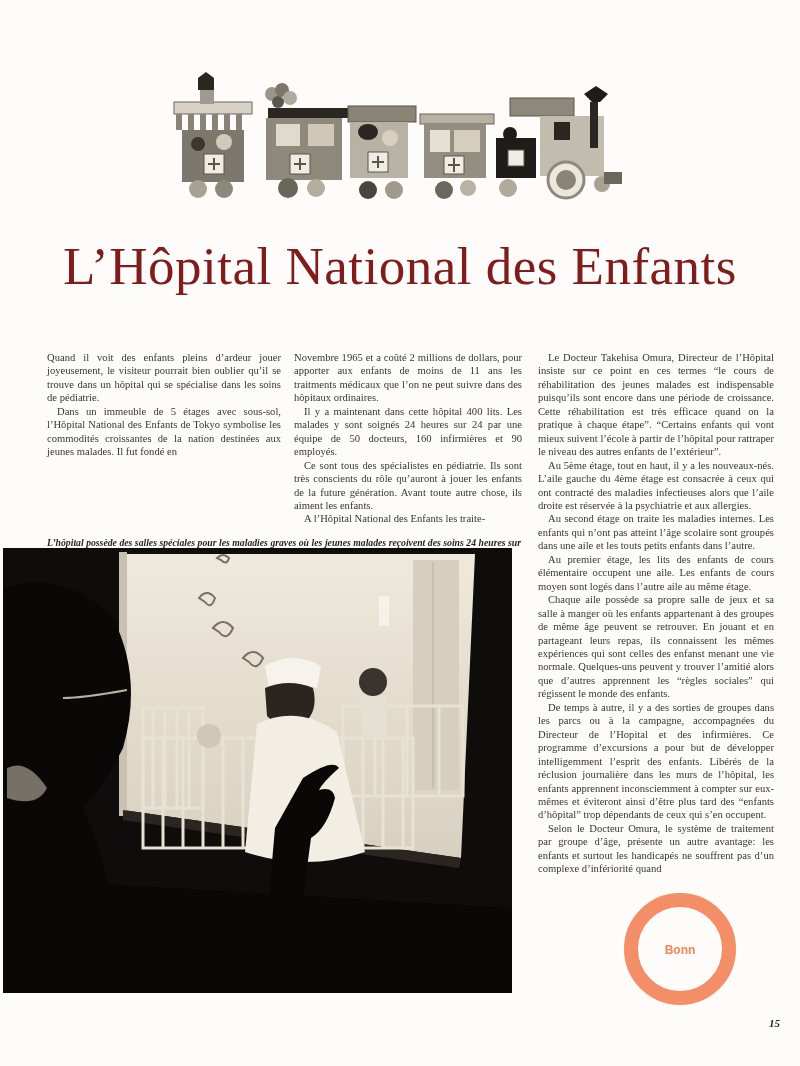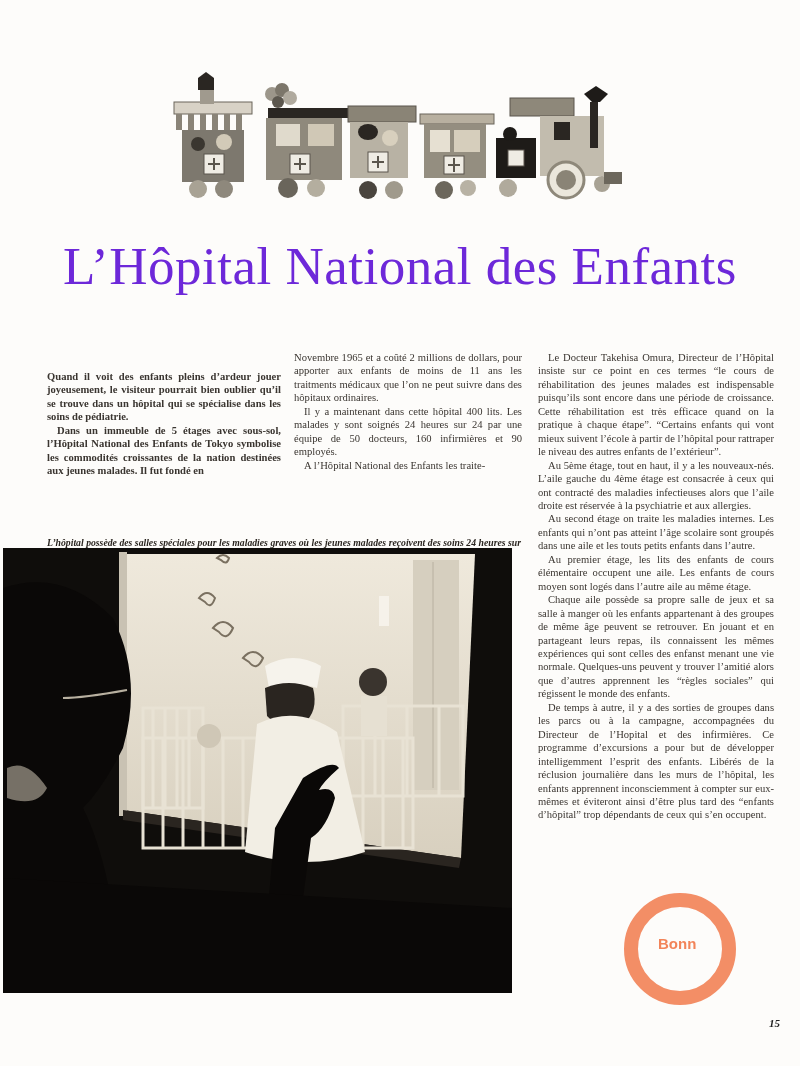--- a/index.html
+++ b/index.html
@@ -4,30 +4,30 @@
   <style>
     * { box-sizing: border-box; margin: 0; padding: 0; }
     html, body { width: 800px; height: 1066px; background: #fdfcfa; overflow: hidden; }
     body { position: relative; font-family: "Liberation Serif", "DejaVu Serif", serif; color: #2a2622; }
 
     .illustration { position: absolute; left: 168px; top: 72px; width: 460px; height: 128px; }
 
     .title {
       position: absolute; left: 0; top: 236px; width: 800px; text-align: center;
       font-family: "Liberation Serif", serif; font-size: 53px; letter-spacing: 0.5px;
-      color: #6d28d9; font-weight: normal;
+      color: #7f1d1d; font-weight: normal;
     }
 
     .col {
       position: absolute; font-size: 10.6px; line-height: 13.45px; text-align: justify;
       color: #3a3530;
     }
     .col p { text-indent: 10px; }
     .col p.first { text-indent: 0; }
-    .col1 { left: 47px; top: 370px; width: 234px; font-weight: bold; }
+    .col1 { left: 47px; top: 351px; width: 234px; }
     .col2 { left: 294px; top: 351px; width: 228px; }
     .col3 { left: 538px; top: 351px; width: 236px; }
 
     .caption {
       position: absolute; left: 47px; top: 511px; width: 474px;
       font-size: 9.7px; line-height: 12px; font-style: italic; font-weight: bold;
       text-align: justify; color: #2a2520; margin-top: 26px;
     }
 
     .photo {
@@ -39,22 +39,22 @@
       position: absolute; left: 769px; top: 1017px; font-size: 11px;
       font-weight: bold; font-style: italic; color: #222;
     }
 
     .watermark {
       position: absolute; left: 624px; top: 893px; width: 112px; height: 112px;
       border-radius: 50%; border: 14px solid rgba(240,110,60,0.78);
       pointer-events: none;
     }
     .watermark-text {
-      position: absolute; left: 20px; top: 28px; width: 44px; text-align: left;
-      font-family: "Liberation Sans", sans-serif; font-size: 15px; font-weight: bold;
+      position: absolute; left: 20px; top: 36px; width: 44px; text-align: center;
+      font-family: "Liberation Sans", sans-serif; font-size: 12px; font-weight: bold;
       color: rgba(240,110,60,0.85);
     }
   </style>
 </head>
 <body>
 
 <div class="illustration">
   <svg width="460" height="128" viewBox="0 0 460 128" xmlns="http://www.w3.org/2000/svg">
 
     <g>
@@ -137,30 +137,32 @@
 <h1 class="title">L’Hôpital National des Enfants</h1>
 
 <div class="col col1">
   <p class="first">Quand il voit des enfants pleins d’ardeur jouer joyeusement, le visiteur pourrait bien oublier qu’il se trouve dans un hôpital qui se spécialise dans les soins de pédiatrie.</p>
   <p>Dans un immeuble de 5 étages avec sous-sol, l’Hôpital National des Enfants de Tokyo symbolise les commodités croissantes de la nation destinées aux jeunes malades. Il fut fondé en</p>
 </div>
 
 <div class="col col2">
   <p class="first">Novembre 1965 et a coûté 2 millions de dollars, pour apporter aux enfants de moins de 11 ans les traitments médicaux que l’on ne peut suivre dans des hôpitaux ordinaires.</p>
   <p>Il y a maintenant dans cette hôpital 400 lits. Les malades y sont soignés 24 heures sur 24 par une équipe de 50 docteurs, 160 infirmières et 90 employés.</p>
+  <p>Ce sont tous des spécialistes en pédiatrie. Ils sont très conscients du rôle qu’auront à jouer les enfants de la future génération. Avant toute autre chose, ils aiment les enfants.</p>
   <p>A l’Hôpital National des Enfants les traite-</p>
 </div>
 
 <div class="col col3">
   <p>Le Docteur Takehisa Omura, Directeur de l’Hôpital insiste sur ce point en ces termes “le cours de réhabilitation des jeunes malades est indispensable puisqu’ils sont encore dans une période de croissance. Cette réhabilitation est très efficace quand on la pratique à chaque étape”. “Certains enfants qui vont mieux suivent l’école à partir de l’hôpital pour rattraper le niveau des autres enfants de l’extérieur”.</p>
   <p>Au 5ème étage, tout en haut, il y a les nouveaux-nés. L’aile gauche du 4ème étage est consacrée à ceux qui ont contracté des maladies infectieuses alors que l’aile droite est réservée à la psychiatrie et aux allergies.</p>
   <p>Au second étage on traite les maladies internes. Les enfants qui n’ont pas atteint l’âge scolaire sont groupés dans une aile et les touts petits enfants dans l’autre.</p>
   <p>Au premier étage, les lits des enfants de cours élémentaire occupent une aile. Les enfants de cours moyen sont logés dans l’autre aile au même étage.</p>
   <p>Chaque aile possède sa propre salle de jeux et sa salle à manger où les enfants appartenant à des groupes de même âge peuvent se retrouver. En jouant et en partageant leurs repas, ils connaissent les mêmes expériences qui sont celles des enfanst menant une vie normale. Quelques-uns peuvent y trouver l’amitié alors que d’autres apprennent les “règles sociales” qui régissent le monde des enfants.</p>
   <p>De temps à autre, il y a des sorties de groupes dans les parcs ou à la campagne, accompagnées du Directeur de l’Hopital et des infirmières. Ce programme d’excursions a pour but de développer intelligemment l’esprit des enfants. Libérés de la réclusion journalière dans les murs de l’hôpital, les enfants apprennent inconsciemment à compter sur eux-mêmes et éviteront ainsi d’être plus tard des “enfants d’hôpital” trop dépendants de ceux qui s’en occupent.</p>
+  <p>Selon le Docteur Omura, le système de traitement par groupe d’âge, présente un autre avantage: les enfants et surtout les handicapés ne souffrent pas d’un complexe d’infériorité quand</p>
 </div>
 
 <div class="caption">L’hôpital possède des salles spéciales pour les maladies graves où les jeunes malades reçoivent des soins 24 heures sur 24. Pendant les heures de visite les parents peuvent regarder leurs enfants par des fenêtres aménagées à cet effet.</div>
 
 <div class="photo">
   <svg width="509" height="445" viewBox="0 0 509 445" xmlns="http://www.w3.org/2000/svg">
     <defs>
       <linearGradient id="room" x1="0" y1="0" x2="0" y2="1">
         <stop offset="0" stop-color="#efe9dc"></stop>
         <stop offset="1" stop-color="#d8d0bf"></stop>

